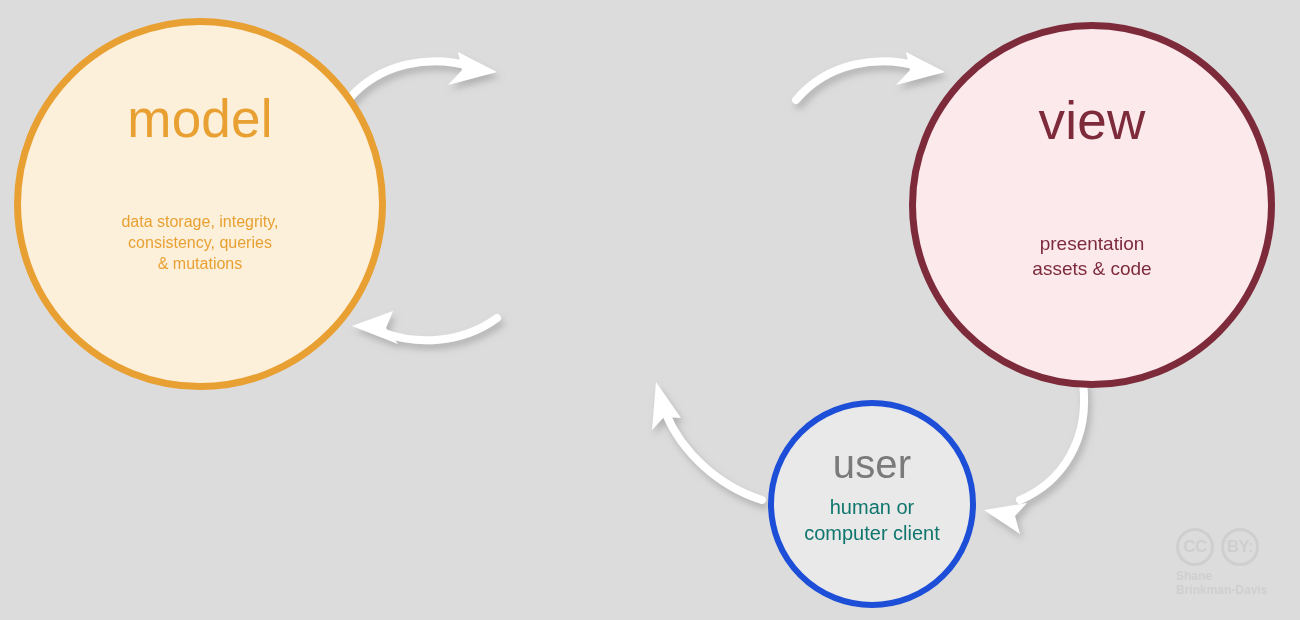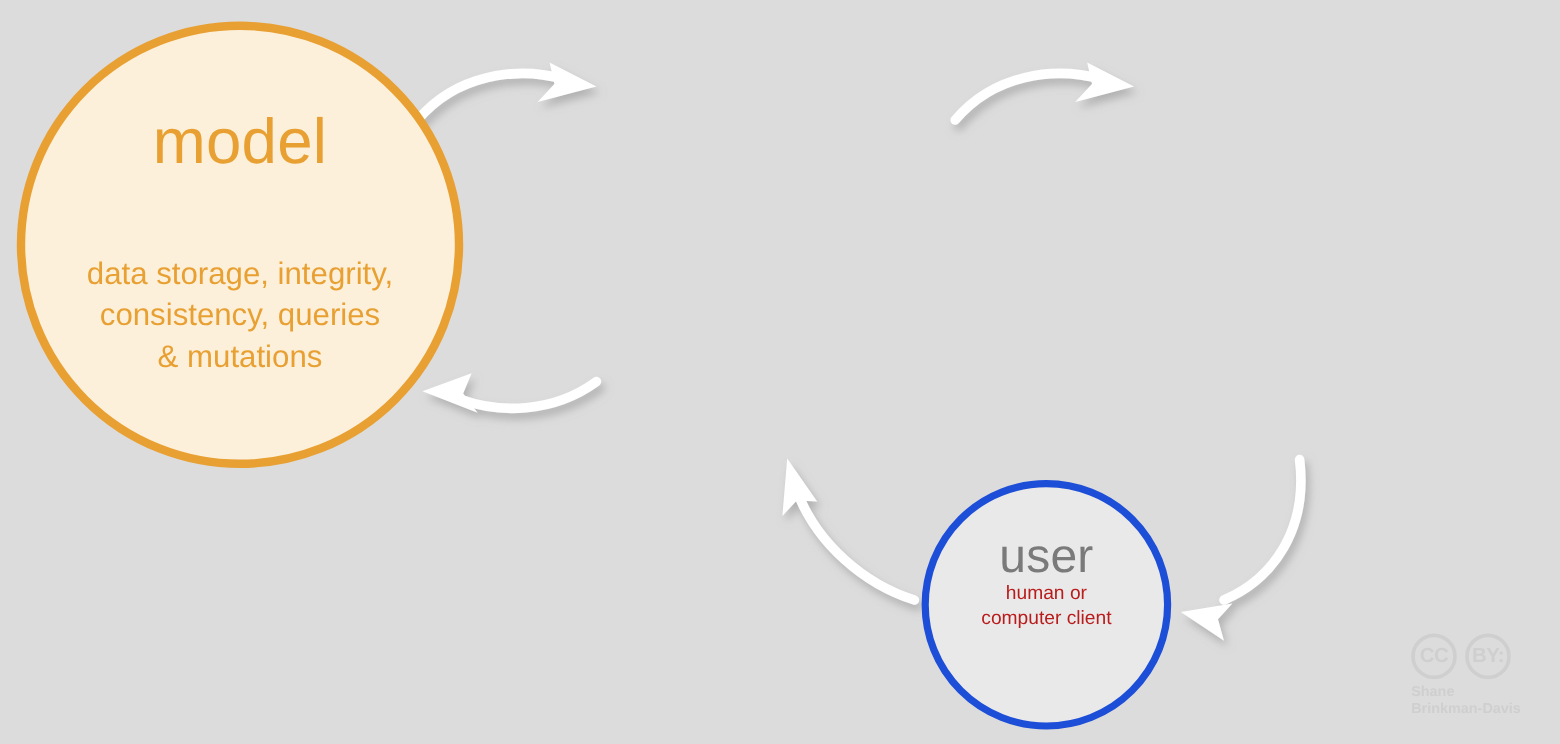--- a/index.html
+++ b/index.html
@@ -55,21 +55,21 @@
     background: #fdf0da;
     border: 7px solid #e8a033;
   }
   #node-model .node-title {
     color: #e8a033;
     font-size: 53px;
     margin-top: 67px;
   }
   #node-model .node-desc {
     color: #e8a033;
-    font-size: 26px;
+    font-size: 16px;
     margin-top: 66px;
   }
 
   
   #node-controller {
     left: 461px;
     top: 22px;
     width: 362px;
     height: 362px;
     background: #e7f5f5;
@@ -114,22 +114,23 @@
     height: 208px;
     background: #e9e9e9;
     border: 6px solid #1d4ed8;
   }
   #node-user .node-title {
     color: #7a7a7a;
     font-size: 40px;
     margin-top: 38px;
   }
   #node-user .node-desc {
-    color: #b91c1c;
-    font-size: 16px;
+    color: #0f766e;
+    font-size: 20px;
+    margin-top: 10px;
   }
 
   
   #attribution {
     position: absolute;
     left: 1176px;
     top: 528px;
     width: 118px;
     height: 78px;
     color: #cfcfcf;
@@ -205,20 +206,25 @@
   </svg>
 
   <div class="node" id="node-model">
     <div class="node-title">model</div>
     <div class="node-desc">data storage, integrity,
 consistency, queries
 &amp; mutations</div>
   </div>
 
 
+  <div class="node" id="node-view">
+    <div class="node-title">view</div>
+    <div class="node-desc">presentation
+assets &amp; code</div>
+  </div>
 
   <div class="node" id="node-user">
     <div class="node-title">user</div>
     <div class="node-desc">human or
 computer client</div>
   </div>
 
   <div id="attribution">
     <div class="cc-badges">
       <div class="cc-circle">CC</div>

